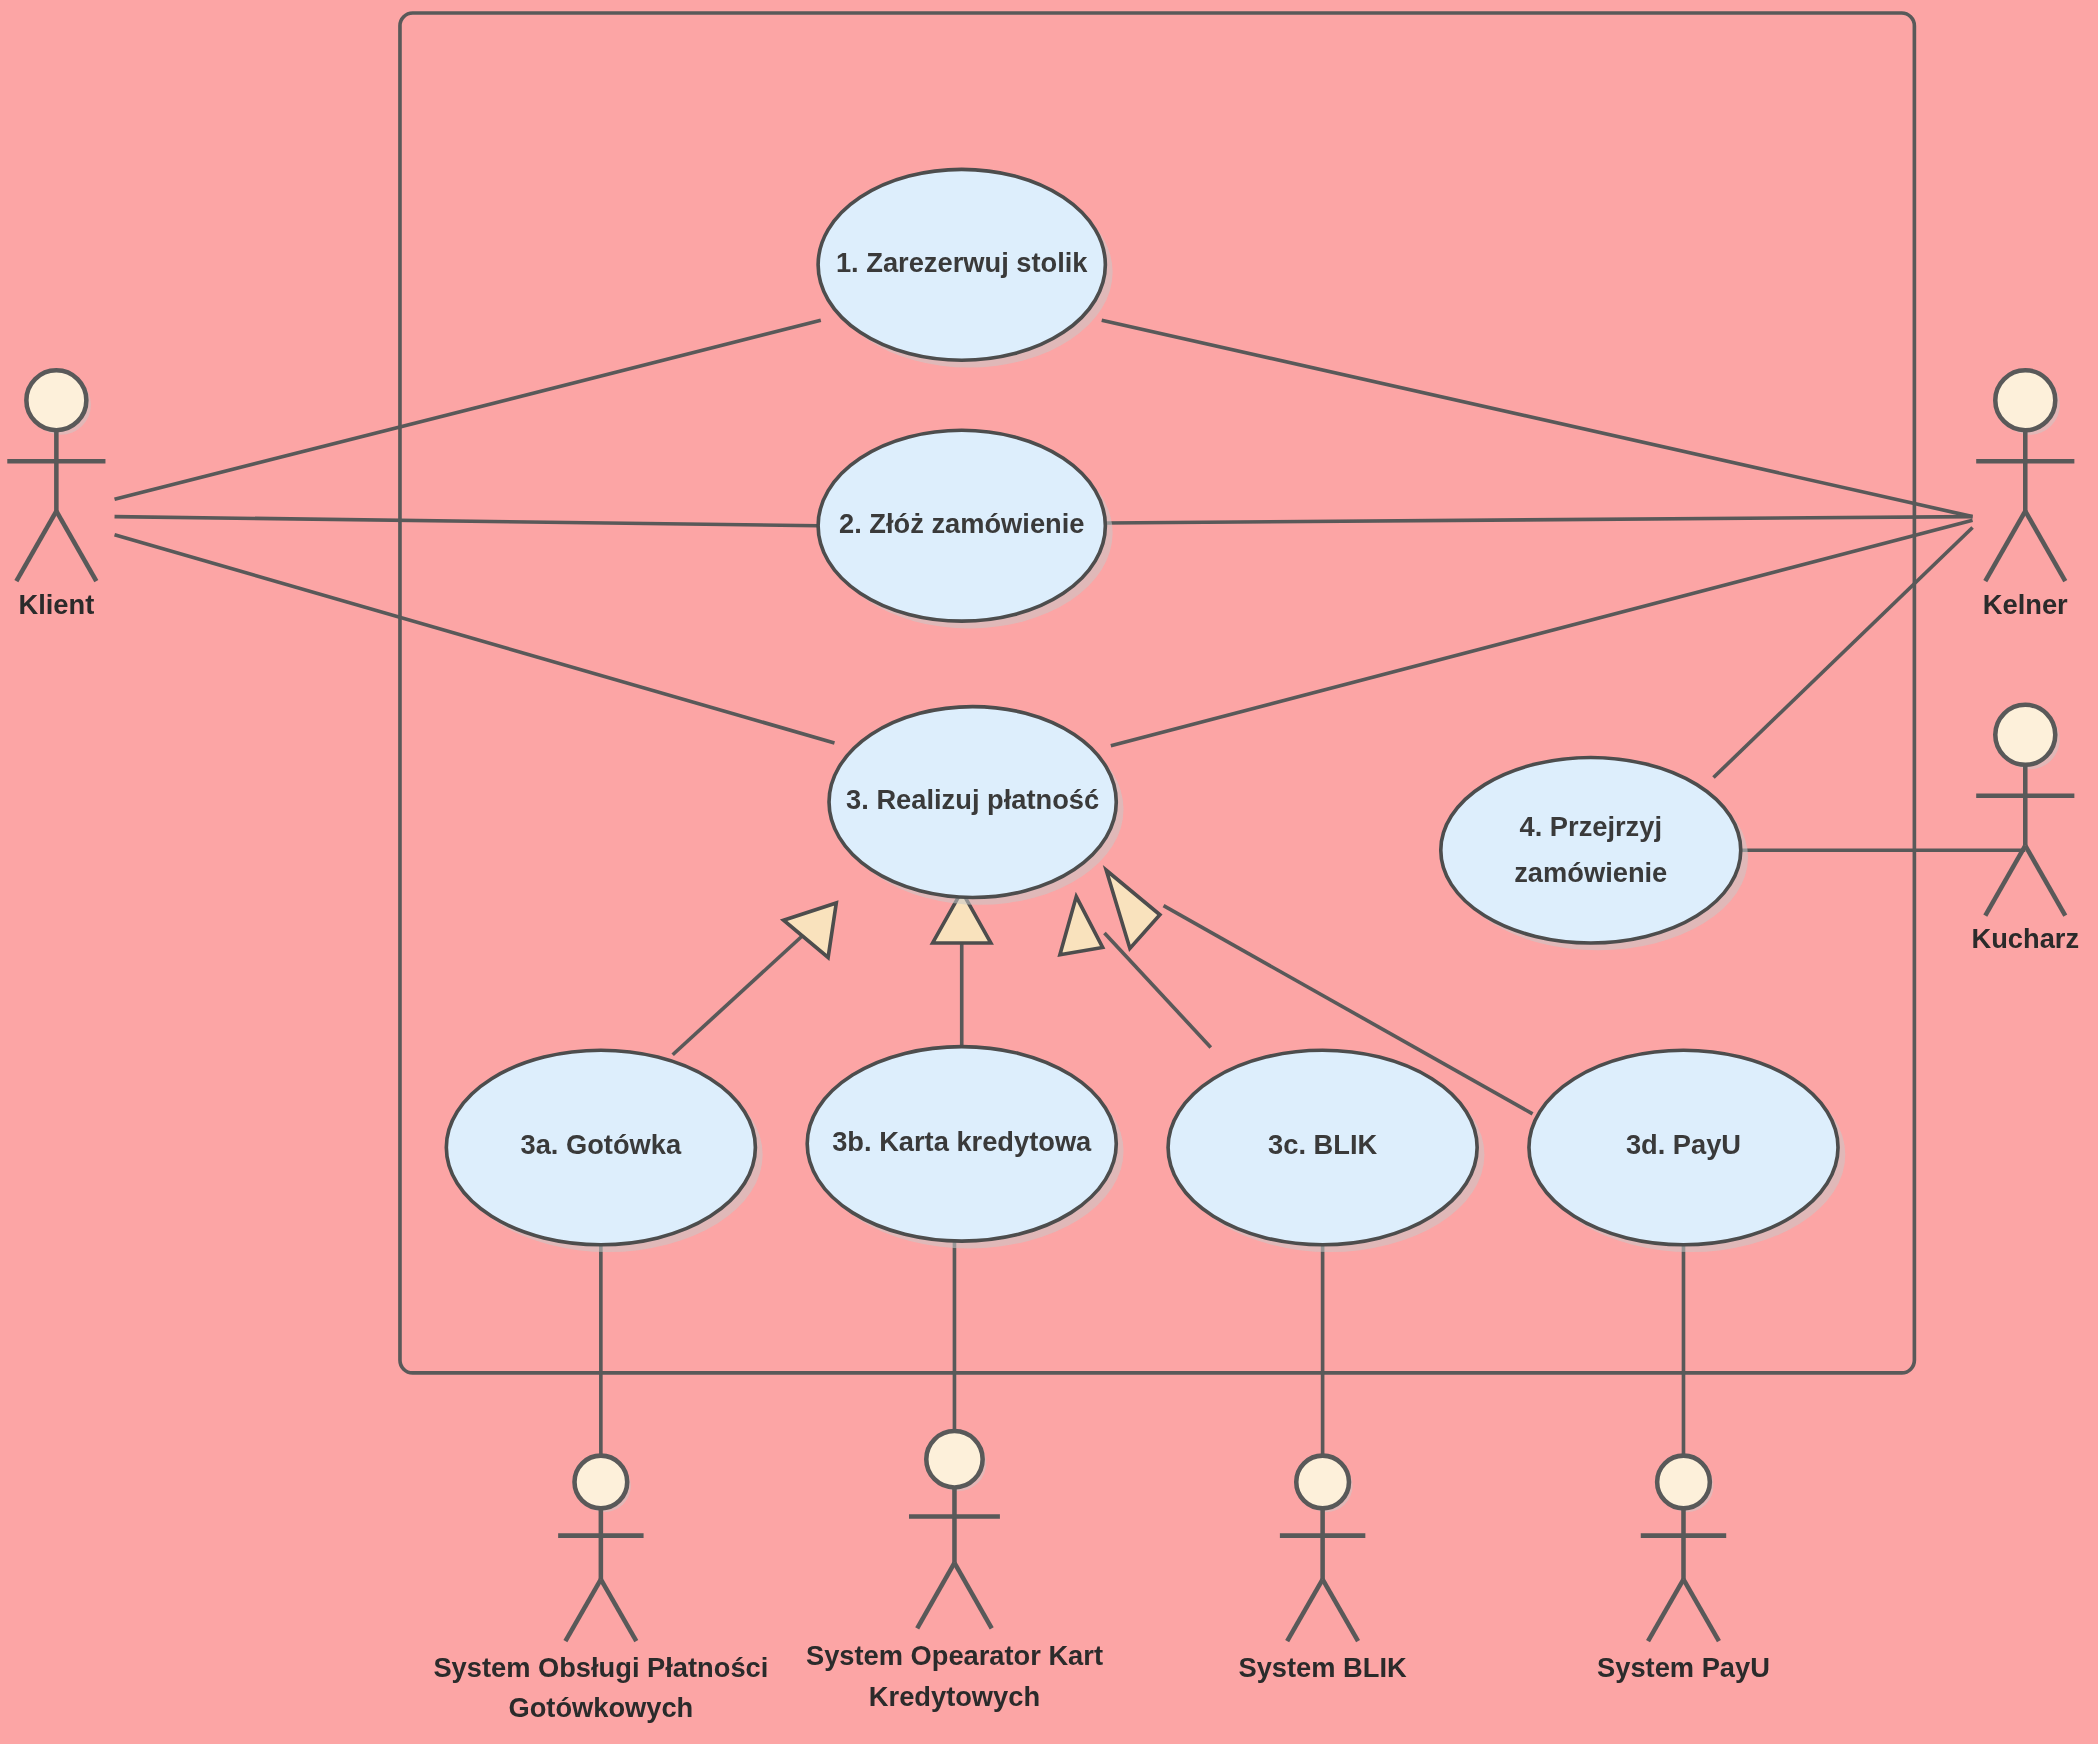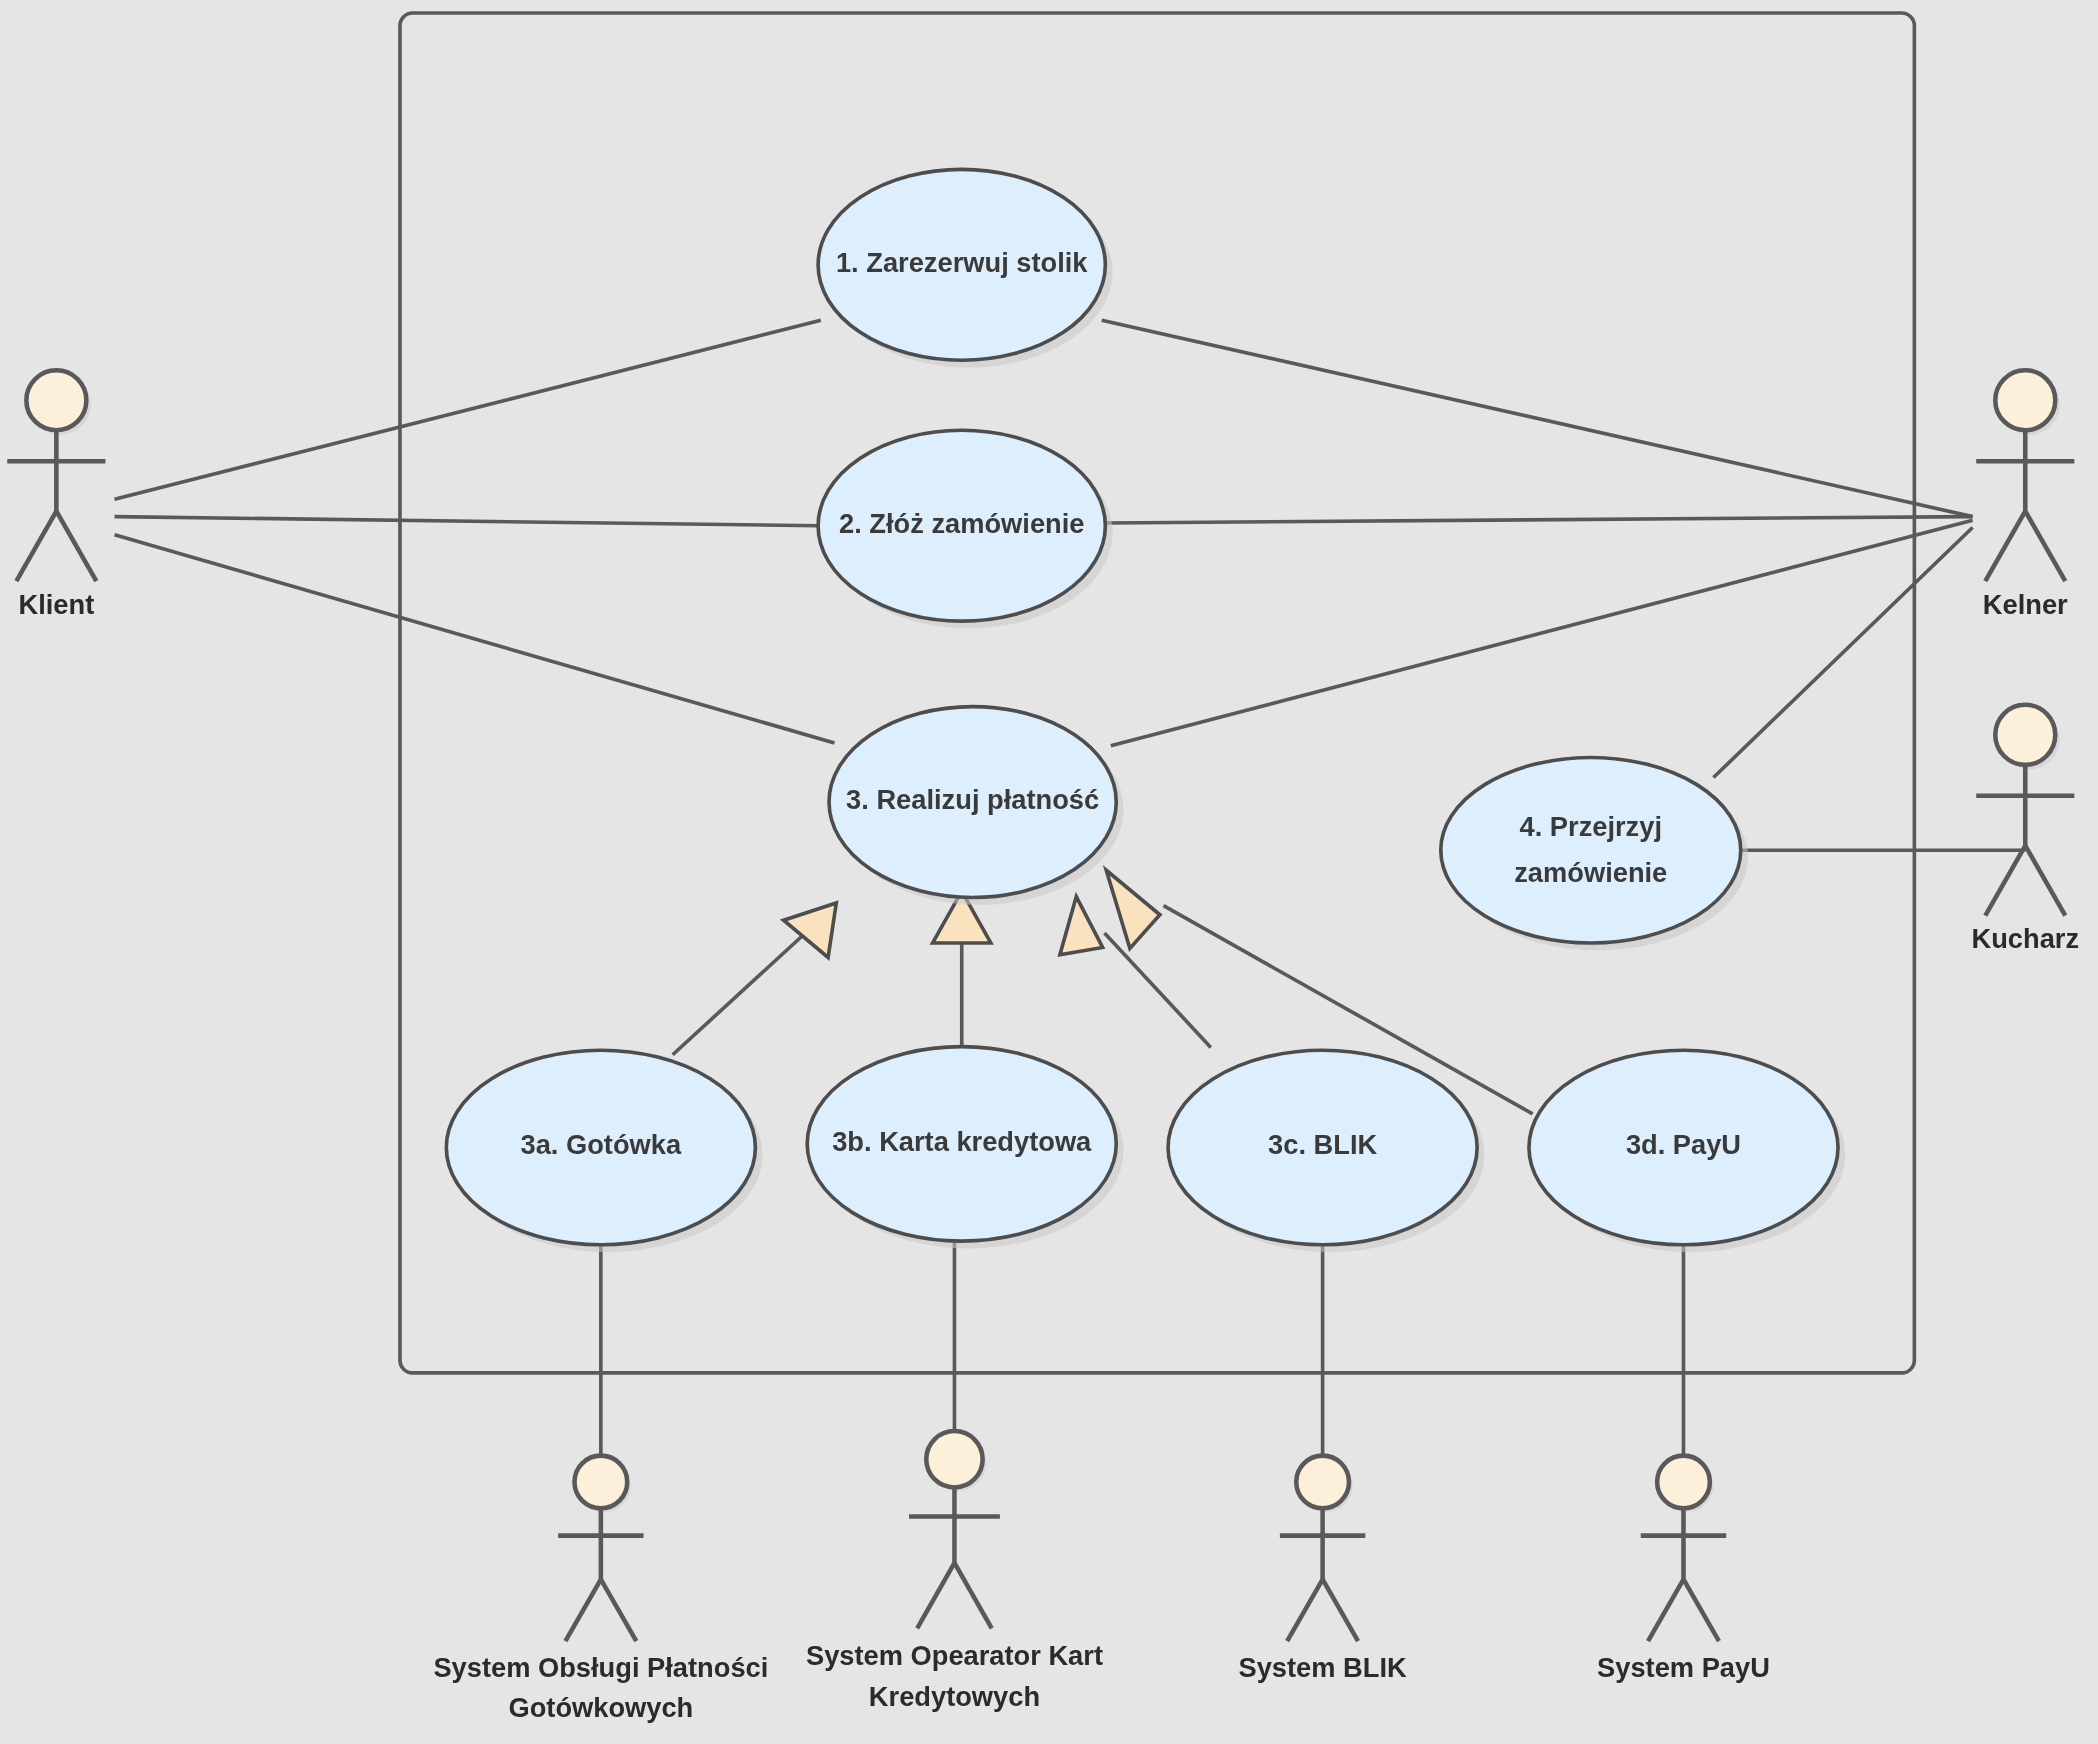--- a/index.html
+++ b/index.html
@@ -8,21 +8,21 @@
     padding: 0;
     background: #ffffff;
   }
   body {
     font-family: "Liberation Sans", sans-serif;
   }
   #diagram-root {
     position: relative;
     width: 2098px;
     height: 1745px;
-    background: #e5e5e5;
+    background: #fca5a5;
     overflow: hidden;
   }
   svg#uml-canvas {
     display: block;
     width: 2098px;
     height: 1745px;
   }
   .uc-label {
     font-family: "Liberation Sans", sans-serif;
     font-weight: bold;

